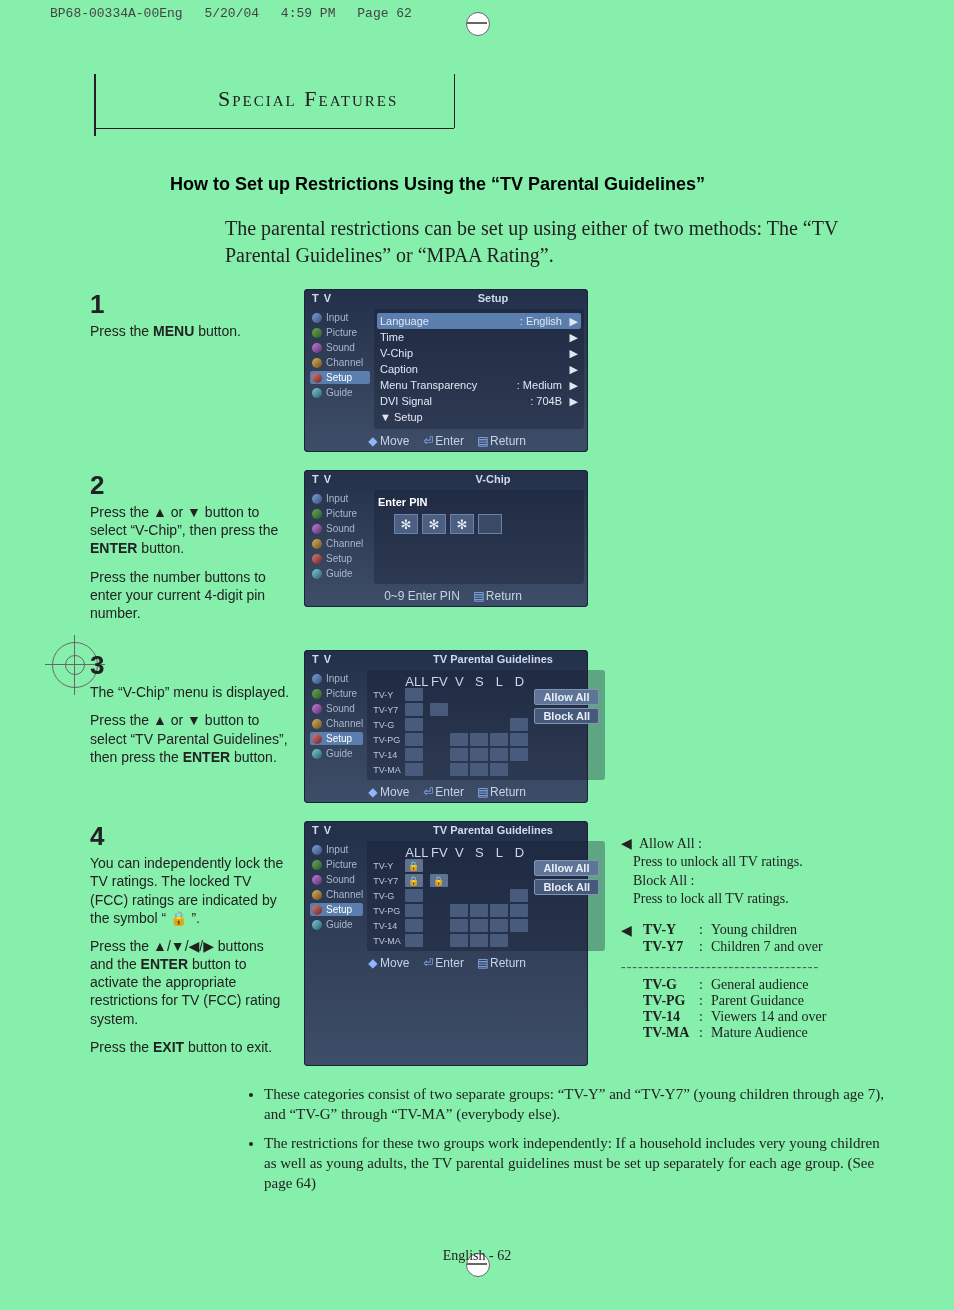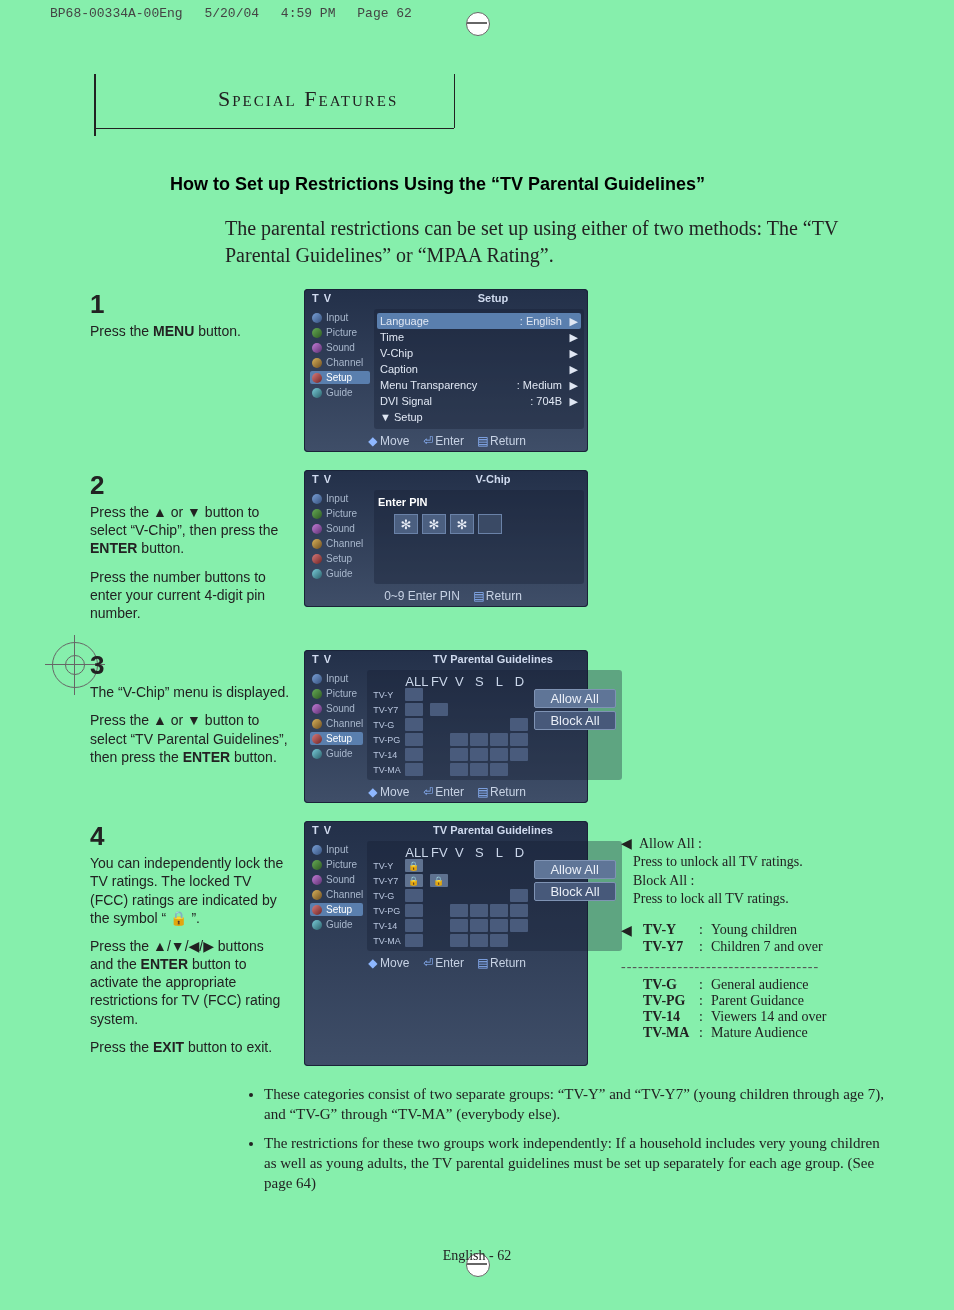--- a/index.html
+++ b/index.html
@@ -68,21 +68,21 @@
   .tv .pcell.empty{background:#3a4a65;}
   .tv .grid{display:flex;gap:2px;}
   .tv .gcol{display:flex;flex-direction:column;gap:2px;}
   .tv .ghd{font-size:13px;text-align:center;color:#cbd7ea;height:12px;}
   .tv .glab{width:30px;font-size:9px;color:#b9c6de;height:13px;display:flex;align-items:center;}
   .tv .gcll{width:18px;height:13px;background:#495b7c;border-radius:1px;}
   .tv .gcll.dim{background:#3a4a65;opacity:.35;visibility:hidden;}
   .tv .gcll.lock{background:#5f7290;position:relative;}
   .tv .gcll.lock::after{content:"🔒";font-size:9px;position:absolute;inset:0;display:flex;align-items:center;justify-content:center;color:#dde6f3;}
   .tv .grid-side{ margin-left:4px;display:flex;flex-direction:column;gap:3px;}
-  .tv .grid-btn{background:#5b6e8e;border:1px solid #7f93b4;border-radius:2px;padding:1px 15px;font-size:13px;font-weight:400;white-space:nowrap;}
+  .tv .grid-btn{background:#5b6e8e;border:1px solid #7f93b4;border-radius:2px;padding:1px 8px;font-size:11px;font-weight:700;white-space:nowrap;}
   .tv .grid-btn.allow{background:#5f7597;}
   .tv .grid-btn.block{background:#47597a;}
   .side-notes{width:232px;font:14px/1.3 Georgia,serif;padding-top:14px;margin-left:19px;}
   .side-notes .indent{margin-left:12px;}
   .side-notes .arrowmark{display:inline-block;width:18px;}
   .rating-list{margin-top:14px;font:14px Georgia,serif;}
   .rrow{display:flex;gap:4px;}
   .rrow .code{width:52px;font-weight:700;}
   .rrow .col{width:8px;}
   .rrow .desc{flex:1;}

